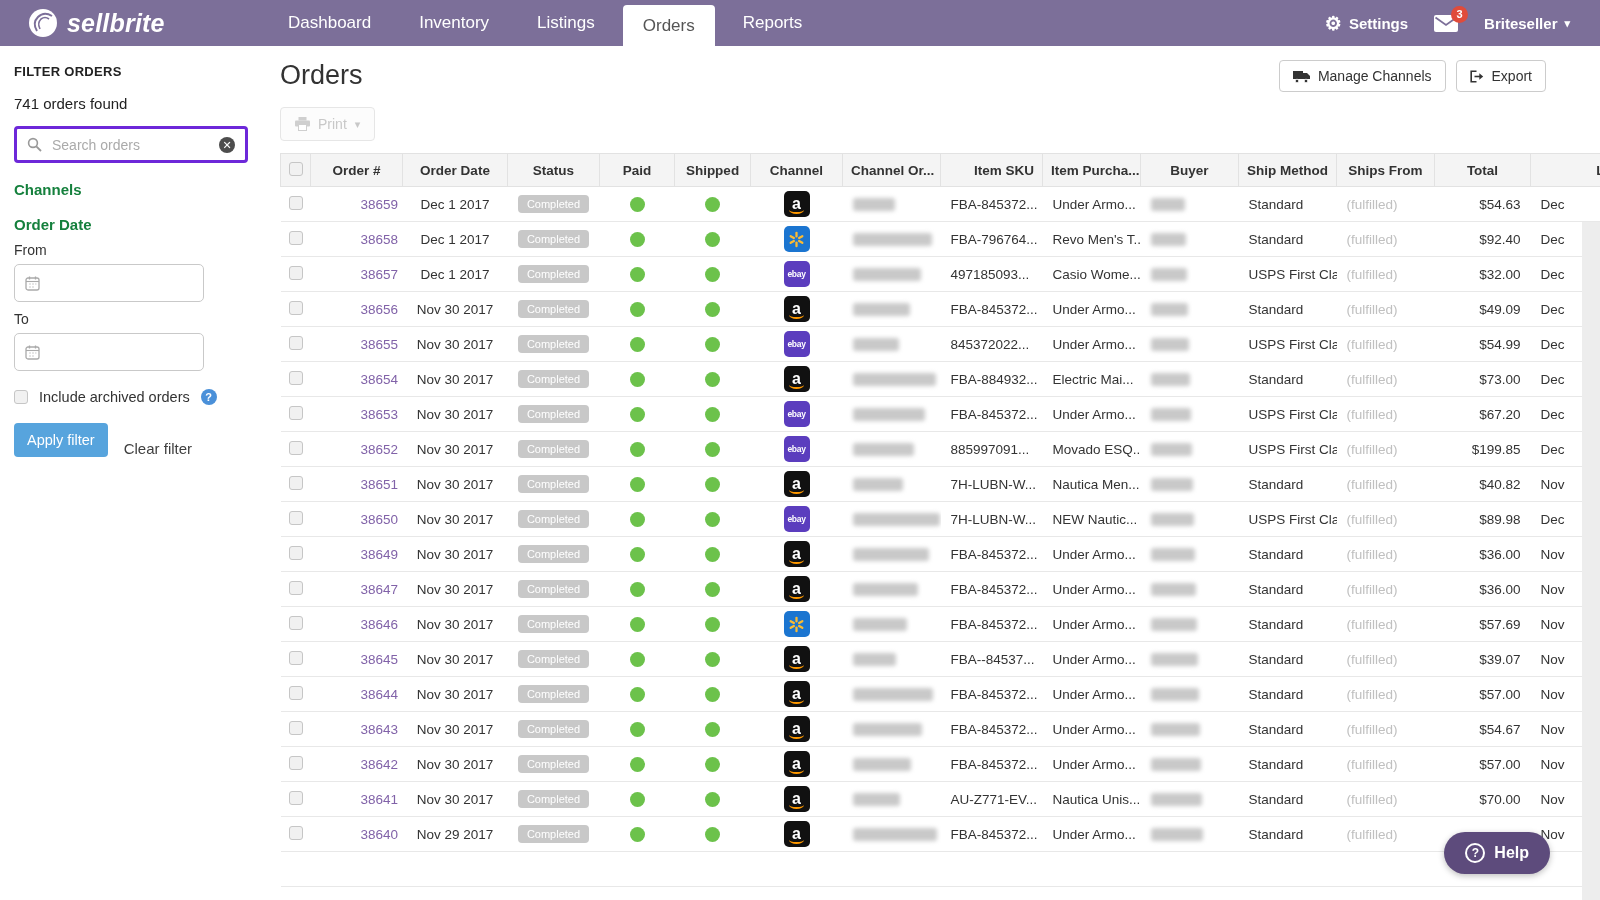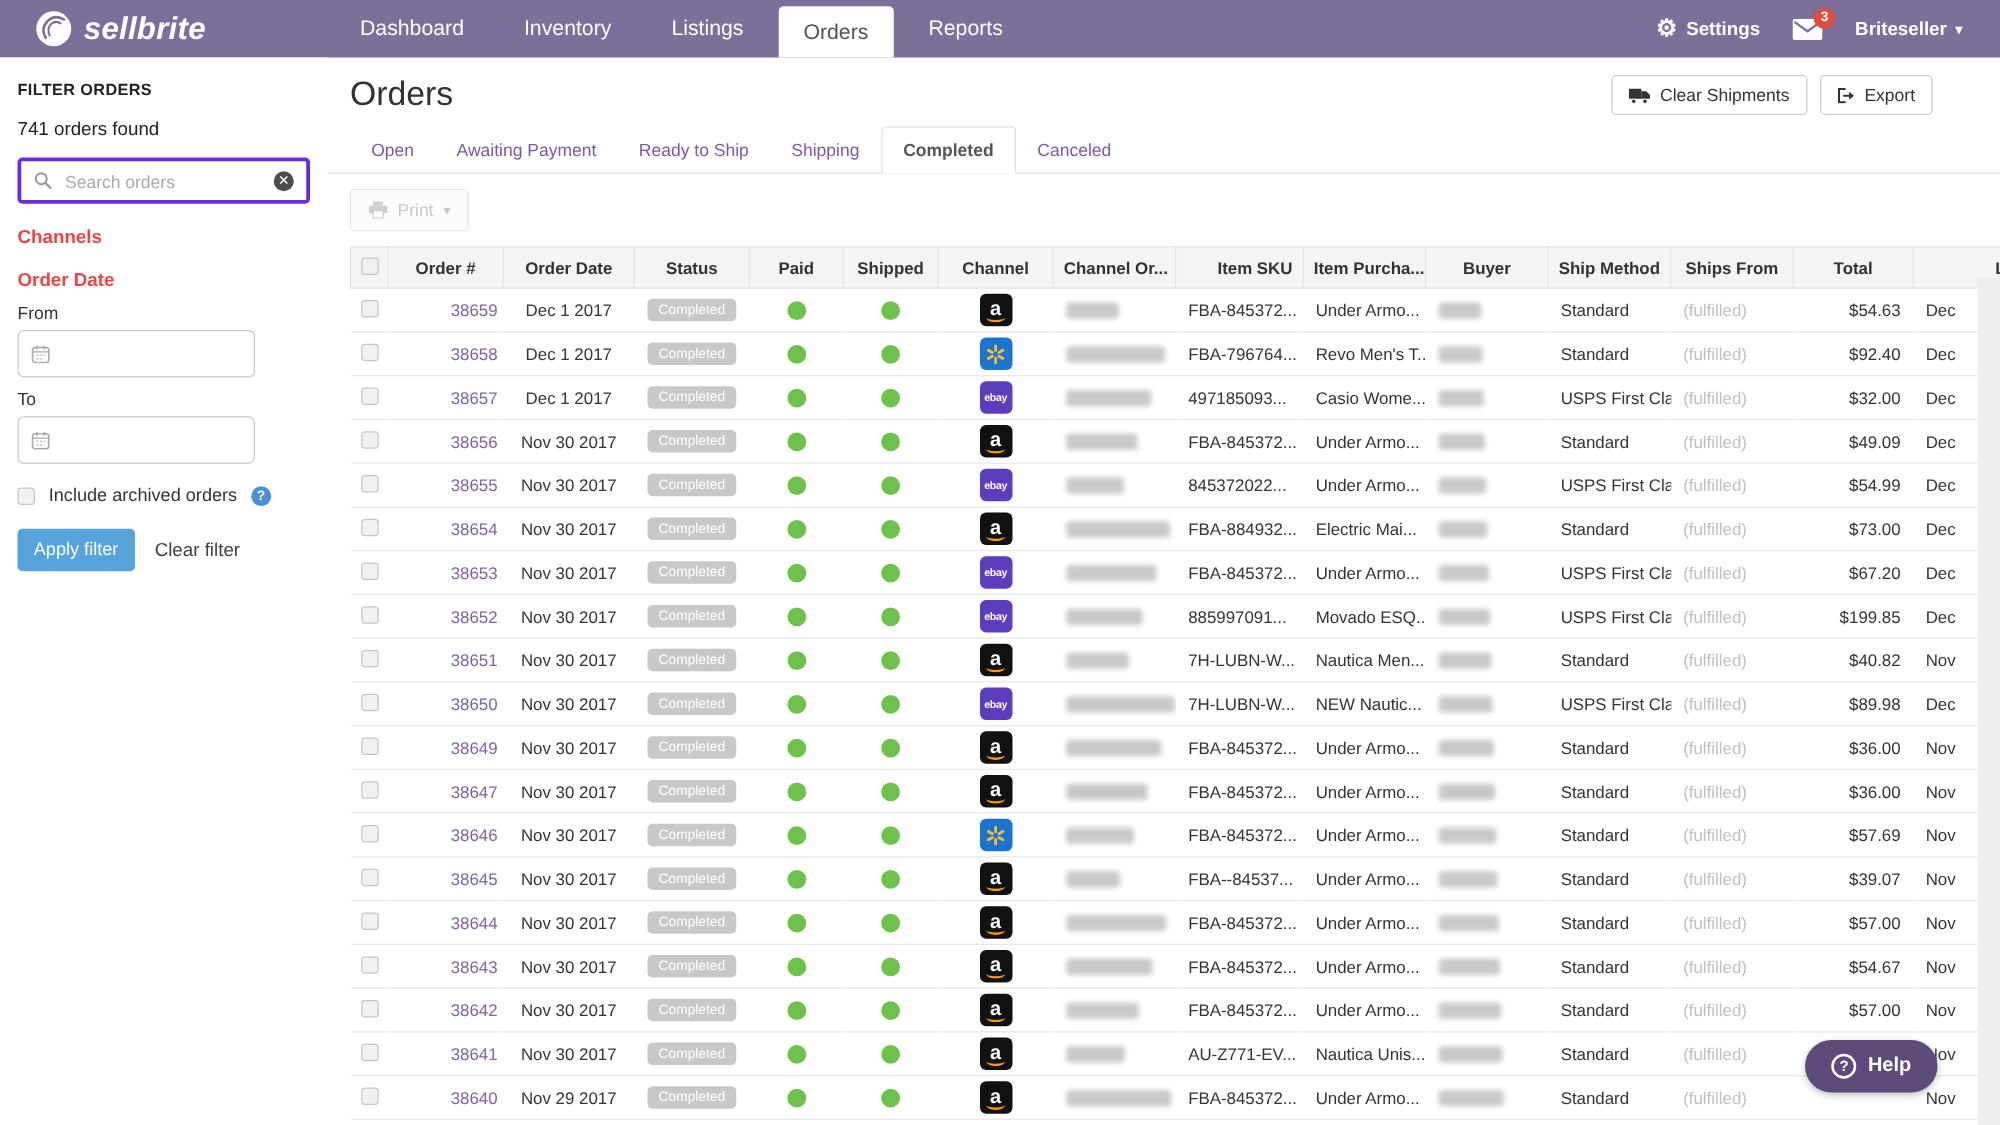--- a/index.html
+++ b/index.html
@@ -27,30 +27,30 @@
 
   
   .sidebar { position:absolute; top:46px; left:0; width:262px; padding:18px 14px 0 14px; background:#fff; }
   .filter-title { font-size:13px; font-weight:700; color:#222; letter-spacing:.3px; }
   .found { font-size:15px; font-weight:400; color:#222; margin-top:16px; }
   .searchbox { margin-top:14px; height:37px; border:3px solid #6d28d9; border-radius:4px; display:flex; align-items:center; padding:0 10px; gap:8px; }
   .searchbox input { border:none; outline:none; flex:1; font-size:14px; color:#333; font-family:"Liberation Sans",sans-serif; min-width:0; }
   .searchbox input::placeholder { color:#aaa; }
   .clear-circle { width:16px; height:16px; border-radius:50%; background:#4d4d4d; color:#fff; font-size:11px; line-height:16px;
     text-align:center; cursor:pointer; flex:none; }
-  .side-label { font-size:15px; font-weight:700; color:#ef4444; margin-top:18px; }
+  .side-label { font-size:15px; font-weight:700; color:#15803d; margin-top:18px; }
   .select-box { margin-top:9px; height:39px; border:1px solid #c9c9c9; border-radius:4px; display:flex; align-items:center;
     padding:0 12px; font-size:14.5px; color:#333; cursor:pointer; }
   .sub-label { font-size:14px; color:#333; margin-top:9px; }
   .date-input { margin-top:6px; width:190px; height:38px; border:1px solid #c9c9c9; border-radius:5px; display:flex; align-items:center; padding:0 10px; cursor:text; }
   .arch-row { margin-top:18px; display:flex; align-items:center; gap:11px; font-size:14.5px; color:#333; }
   .checkbox { width:14px; height:14px; background:#f1f1f1; border:1px solid #c6c6c6; border-radius:3px; display:inline-block; flex:none; cursor:pointer; }
   .q-circle { width:16px; height:16px; border-radius:50%; background:#4a90d9; color:#fff; font-size:11px; font-weight:700;
     line-height:16px; text-align:center; cursor:pointer; }
-  .btn-row { margin-top:18px; display:flex; align-items:center; gap:16px; }
+  .btn-row { margin-top:18px; display:flex; align-items:flex-end; gap:16px; }
   .apply-btn { background:#57a4dd; color:#fff; font-size:14.5px; border:none; border-radius:4px; padding:9px 13px; cursor:pointer; font-family:"Liberation Sans",sans-serif; }
   .clear-link { color:#404040; font-size:15px; text-decoration:none; cursor:pointer; }
 
   
   .main { position:absolute; top:46px; left:262px; right:0; bottom:0; }
   .main-header { padding:14px 18px 4px 18px; position:relative; }
   .page-title { font-size:27px; font-weight:500; color:#333; }
   .header-btns { position:absolute; right:54px; top:14px; display:flex; gap:10px; }
   .hbtn { display:flex; align-items:center; gap:8px; background:#fff; border:1px solid #ccc; border-radius:4px;
     padding:7px 13px; font-size:14px; color:#333; cursor:pointer; font-family:"Liberation Sans",sans-serif; }
@@ -196,43 +196,35 @@
     <div class="header-btns">
       <button class="hbtn">
         <span>
           <svg width="17" height="13" viewBox="0 0 17 13">
             <path d="M0 1h10v8H0z" fill="#333"></path>
             <path d="M10 3h4l3 3v3h-7z" fill="#333"></path>
             <circle cx="4" cy="11" r="1.8" fill="#333" stroke="#fff" stroke-width=".8"></circle>
             <circle cx="13" cy="11" r="1.8" fill="#333" stroke="#fff" stroke-width=".8"></circle>
           </svg>
         </span>
-        <span>Clear Shipments</span>
+        <span>Manage Channels</span>
       </button>
       <button class="hbtn">
         <span>
           <svg width="14" height="13" viewBox="0 0 14 13">
             <path d="M6.5 1.2H1.2v10.6h5.3" fill="none" stroke="#333" stroke-width="1.6"></path>
             <path d="M4.5 6.5H10" stroke="#333" stroke-width="1.6"></path>
             <path d="M9.3 3.3 L13.2 6.5 L9.3 9.7z" fill="#333"></path>
           </svg>
         </span>
         <span>Export</span>
       </button>
     </div>
   </div>
 
-  <div class="tabs">
-    <div class="tab">Open</div>
-    <div class="tab">Awaiting Payment</div>
-    <div class="tab">Ready to Ship</div>
-    <div class="tab">Shipping</div>
-    <div class="tab active">Completed</div>
-    <div class="tab">Canceled</div>
-  </div>
 
   <div class="toolbar">
     <button class="print-btn">
       <span>
         <svg width="15" height="14" viewBox="0 0 15 14">
           <path d="M3.5 0h8v3.5h-8z" fill="#cfcfcf"></path>
           <rect y="3.5" width="15" height="6" rx="1" fill="#cfcfcf"></rect>
           <rect x="3.5" y="7.5" width="8" height="6" fill="#fff" stroke="#cfcfcf"></rect>
         </svg>
       </span>

